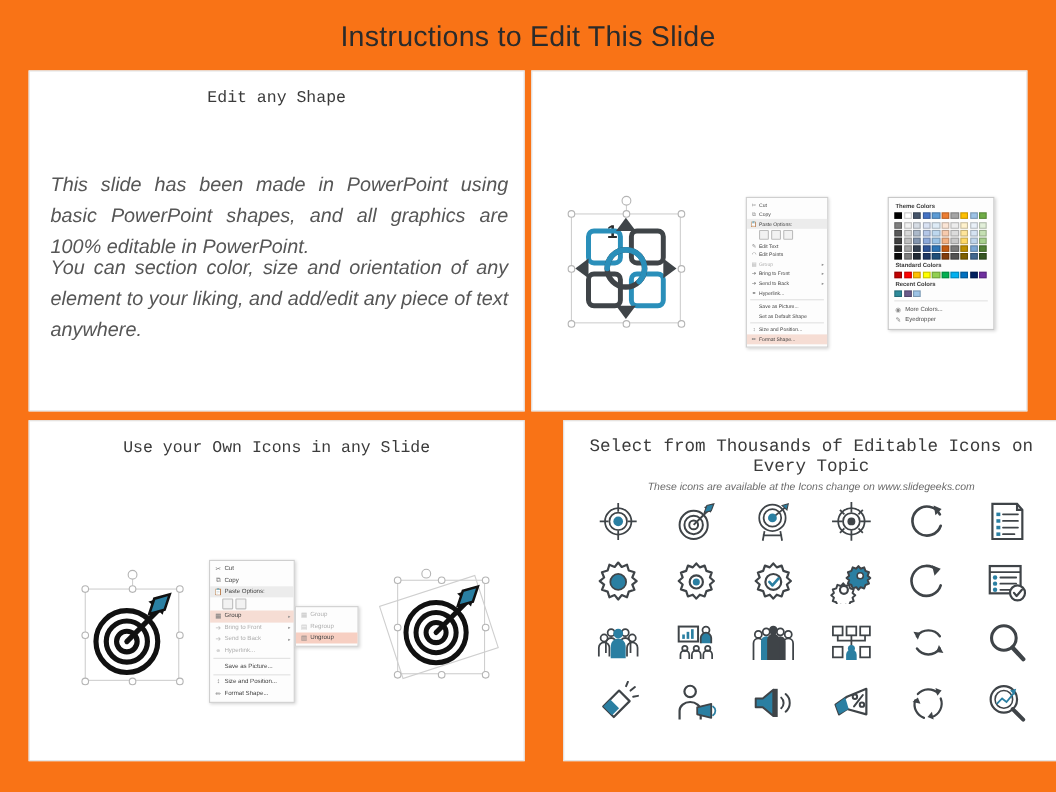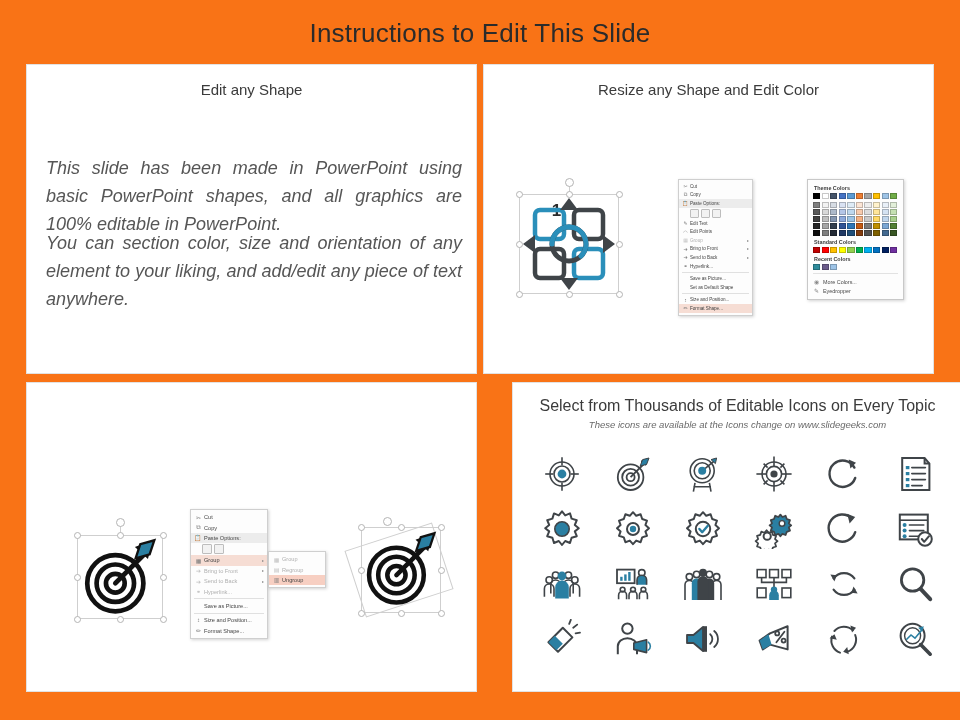--- a/index.html
+++ b/index.html
@@ -18,21 +18,21 @@
   }
 
   
   .panel{position:absolute;border:1px solid #e2e2e2;background:#fff;box-sizing:border-box;}
   #panel-tl{left:26px;top:64px;width:451px;height:310px;}
   #panel-tr{left:483px;top:64px;width:451px;height:310px;}
   #panel-bl{left:26px;top:382px;width:451px;height:310px;}
   #panel-br{left:512px;top:382px;width:451px;height:310px;}
 
   .panel-title{
-    text-align:center;font-size:15px;color:#3b3b3b;margin-top:16px;font-weight:400;
+    text-align:center;font-size:15px;color:#3b3b3b;margin-top:16px;font-weight:400;font-family:Liberation Mono, monospace;
   }
   .panel-title.big{font-size:16px;margin-top:14px;}
   .panel-sub{
     text-align:center;font-size:9.5px;color:#6a6a6a;font-style:italic;margin-top:4px;
   }
 
   
   .body-copy{
     position:absolute;left:19px;right:14px;
     font-style:italic;font-size:18px;line-height:1.55;color:#565656;
@@ -111,21 +111,20 @@
 
   <div class="slide-title">Instructions to Edit This Slide</div>
 
   <div class="panel" id="panel-tl">
     <div class="panel-title">Edit any Shape</div>
     <div class="body-copy" id="copy-1">This slide has been made in PowerPoint using basic PowerPoint shapes, and all graphics are 100% editable in PowerPoint.</div>
     <div class="body-copy" id="copy-2">You can section color, size and orientation of any element to your liking, and add/edit any piece of text anywhere.</div>
   </div>
 
   <div class="panel" id="panel-tr">
-    <div class="panel-title">Resize any Shape and Edit Color</div>
 
     <div class="steps" id="steps-tr">
       <div class="step-num">1.</div>
       <div class="step-num">2.</div>
       <div class="step-num">3.</div>
     </div>
 
     <div class="figure" style="left:25px;top:113px;width:120px;height:130px;">
       <div class="sel-frame" style="left:10px;top:16px;width:100px;height:100px;"></div>
       <div class="rot-stem" style="left:60px;top:4px;height:12px;"></div>
@@ -323,20 +322,21 @@
           <span>More Colors...</span>
         </div>
       <div class="cp-item">
           <span class="cgl">✎</span>
           <span>Eyedropper</span>
         </div>
     </div>
   </div>
 
   <div class="panel" id="panel-bl">
+    <div class="panel-title">Use your Own Icons in any Slide</div>
 
     <div class="figure" style="left:42px;top:132px;width:110px;height:110px;">
       <div class="sel-frame" style="left:8px;top:20px;width:86px;height:84px;"></div>
       <div class="rot-stem" style="left:51px;top:8px;height:12px;"></div>
       <div class="rot-handle" style="left:47px;top:3px;"></div>
       <div class="handle" style="left:5px;top:17px;"></div>
       <div class="handle" style="left:48px;top:17px;"></div>
       <div class="handle" style="left:91px;top:17px;"></div>
       <div class="handle" style="left:5px;top:59px;"></div>
       <div class="handle" style="left:91px;top:59px;"></div>

